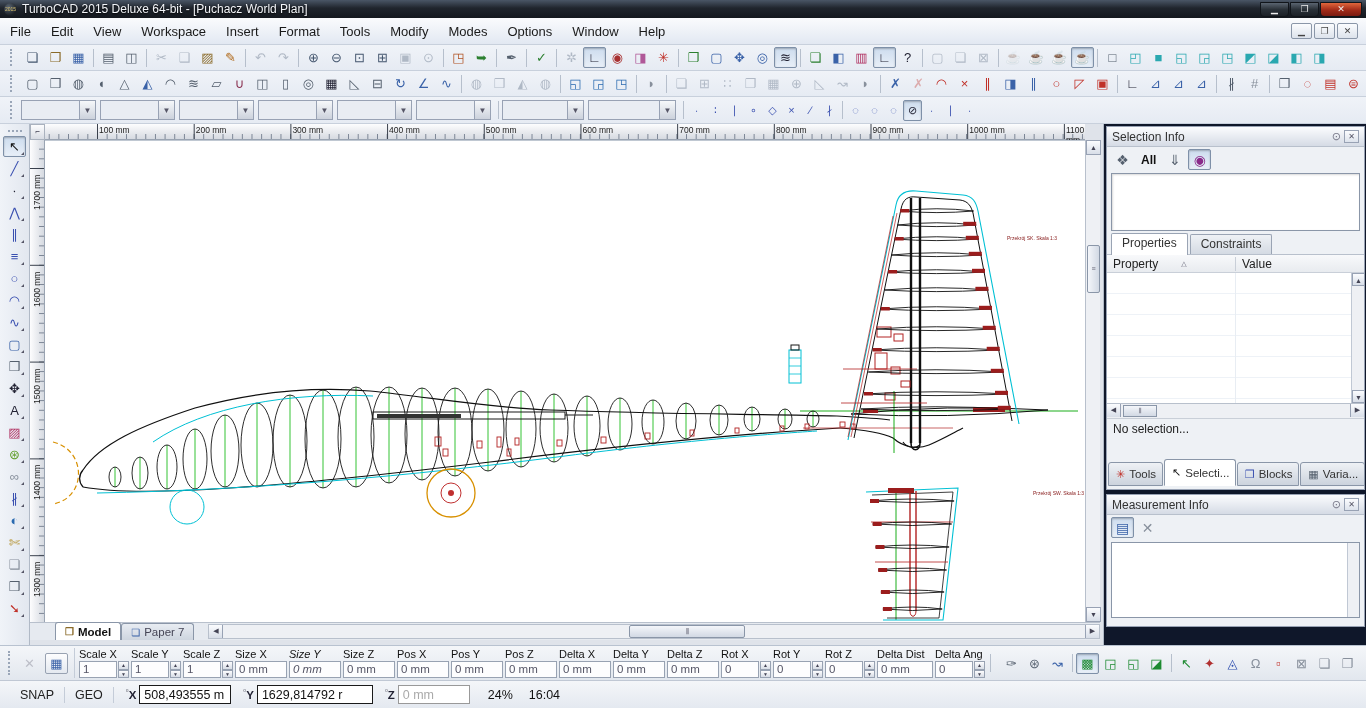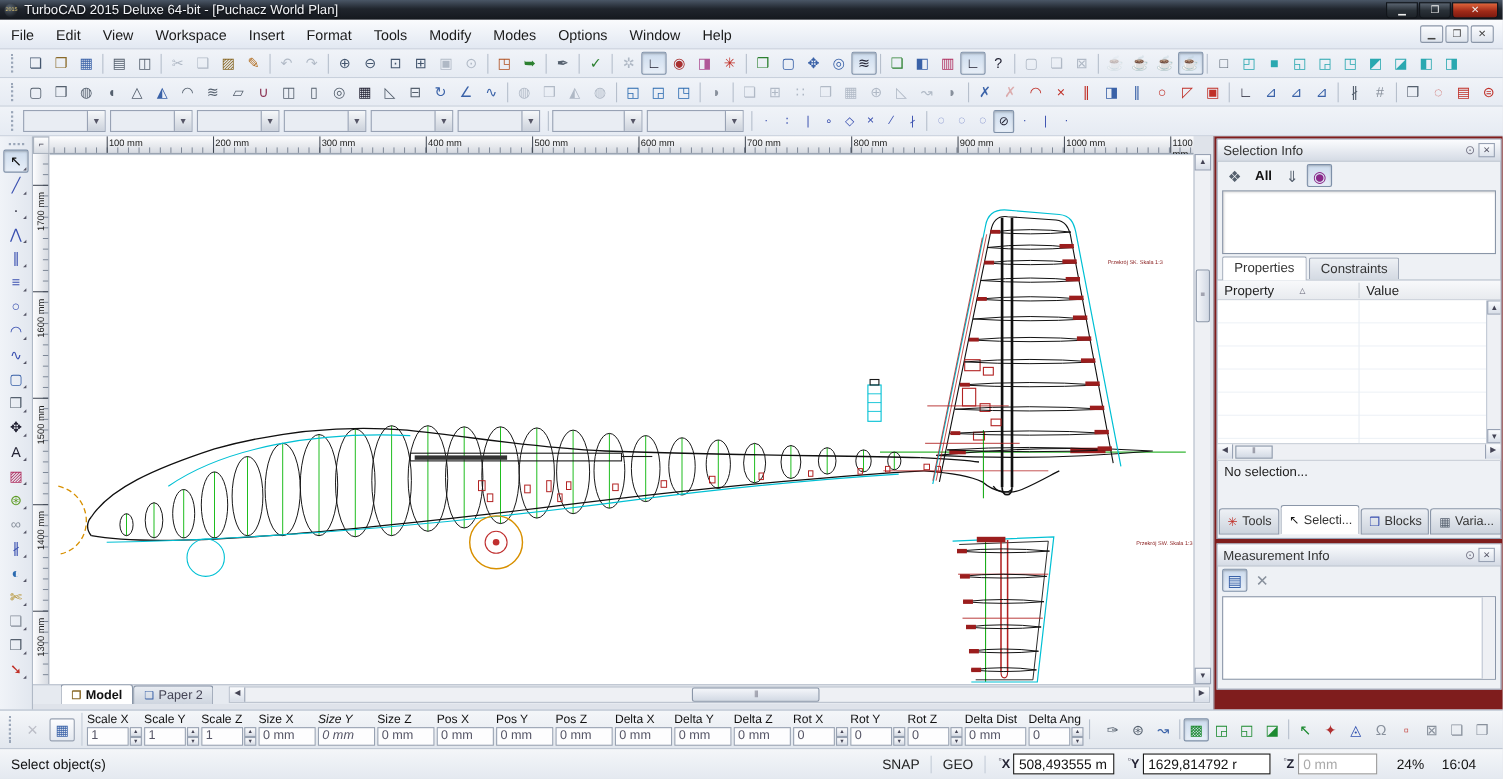--- a/index.html
+++ b/index.html
@@ -53,21 +53,21 @@
   
   #bottombar{position:absolute;left:30px;top:498px;width:1070px;height:18px;background:#e6eaf0;display:flex;align-items:flex-end;border-top:1px solid #b8c0cc;}
   .dtab-strip{display:flex;align-items:flex-end;height:18px;padding-left:25px;}
   .doctab{height:17px;display:flex;align-items:center;gap:4px;padding:0 9px;font-size:11.5px;border:1px solid #8a96a8;border-bottom:none;background:linear-gradient(#e8ecf2,#ced5df);color:#445;border-radius:3px 3px 0 0;}
   .doctab.active{background:#fff;font-weight:700;color:#111;height:18px;}
   .doctab i{font-style:normal;font-size:10px;}
   #hscroll{flex:1;height:15px;margin:0 0 1px 14px;background:#eef0f4;border:1px solid #b8c0cc;position:relative;}
   #hthumb{position:absolute;left:420px;top:0;width:116px;height:13px;background:linear-gradient(#f4f6fa,#d2d9e4);border:1px solid #8a96a8;border-radius:2px;font-size:8px;color:#667;text-align:center;line-height:11px;}
   .hsbtn{position:absolute;top:0;width:14px;height:13px;background:linear-gradient(#fbfcfe,#d8dee8);border-right:1px solid #98a2b4;font-size:7px;color:#445;text-align:center;line-height:12px;}
   
-  #rightdock{position:absolute;left:1103px;top:0;width:263px;height:521px;background:#7f1d1d;border-left:1px solid #b0b9c6;}
+  #rightdock{position:absolute;left:1103px;top:0;width:263px;height:521px;background:#0f172a;border-left:1px solid #b0b9c6;}
   .panel{position:absolute;left:2px;width:259px;border:1px solid #98a2b4;background:#eef1f5;}
   .ptitle{height:20px;background:linear-gradient(#fbfcfe,#d5dbe5);border-bottom:1px solid #b8c0cc;display:flex;align-items:center;padding:0 5px;font-size:12px;color:#333;}
   .pt-btns{margin-left:auto;display:flex;gap:3px;align-items:center;}
   .pinbtn{font-size:11px;color:#778;}
   .xbtn{width:15px;height:13px;border:1px solid #98a2b4;background:linear-gradient(#fbfcfe,#dde3ec);font-size:8px;line-height:11px;text-align:center;color:#556;}
   .ptools{height:25px;display:flex;align-items:center;gap:2px;padding:0 4px;}
   .ptools .tbtn{font-size:14px;}
   .ptools .txtbtn{font-size:12px;font-weight:700;color:#111;width:auto;padding:0 4px;}
   .listbox{margin:1px 4px;height:58px;background:#fff;border:1px solid #8a96a8;box-shadow:inset 1px 1px 2px rgba(0,0,0,.15);}
   .ptabs{display:flex;align-items:flex-end;height:22px;padding-left:4px;}
@@ -571,21 +571,21 @@
   </div>
 
   <div id="bottombar">
     <div class="dtab-strip">
         <div class="doctab active">
           <i style="color:#8a6a28">❒</i>
           <span>Model</span>
         </div>
         <div class="doctab">
           <i style="color:#3a62a8">❏</i>
-          <span>Paper 2</span>
+          <span>Paper 7</span>
         </div>
       </div>
     <div id="hscroll">
       <div class="hsbtn" style="left:0;">◀</div>
       <div id="hthumb">⦀</div>
       <div class="hsbtn" style="right:0;border-left:1px solid #98a2b4;border-right:none;">▶</div>
     </div>
   </div>
 
   <div id="rightdock">
@@ -825,21 +825,20 @@
       <div class="tbtn" style="color: rgb(48, 80, 176);">◬</div>
       <div class="tbtn" style="color: rgb(136, 144, 156);">Ω</div>
       <div class="tbtn" style="color: rgb(192, 48, 40);">▫</div>
       <div class="tbtn" style="color: rgb(136, 144, 156);">⊠</div>
       <div class="tbtn" style="color: rgb(136, 144, 156);">❏</div>
       <div class="tbtn" style="color: rgb(136, 144, 156);">❐</div>
     </div>
 </div>
 
 <div id="statusbar">
-  <span id="hint">Select object(s)</span>
   <span class="smode">SNAP</span>
   <span class="ssep"></span>
   <span class="smode">GEO</span>
   <span class="ssep"></span>
   <span class="ci">
       <i>▫</i>
       <span>X</span>
     </span>
   <span class="sfield" style="width:92px;">508,493555 m</span>
   <span class="ci">

